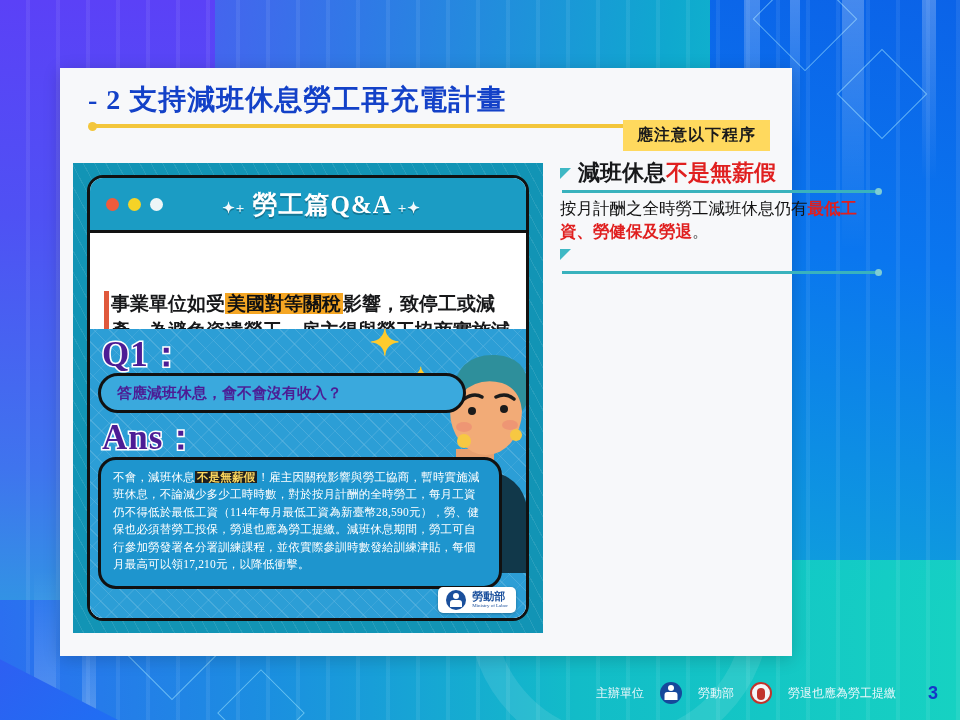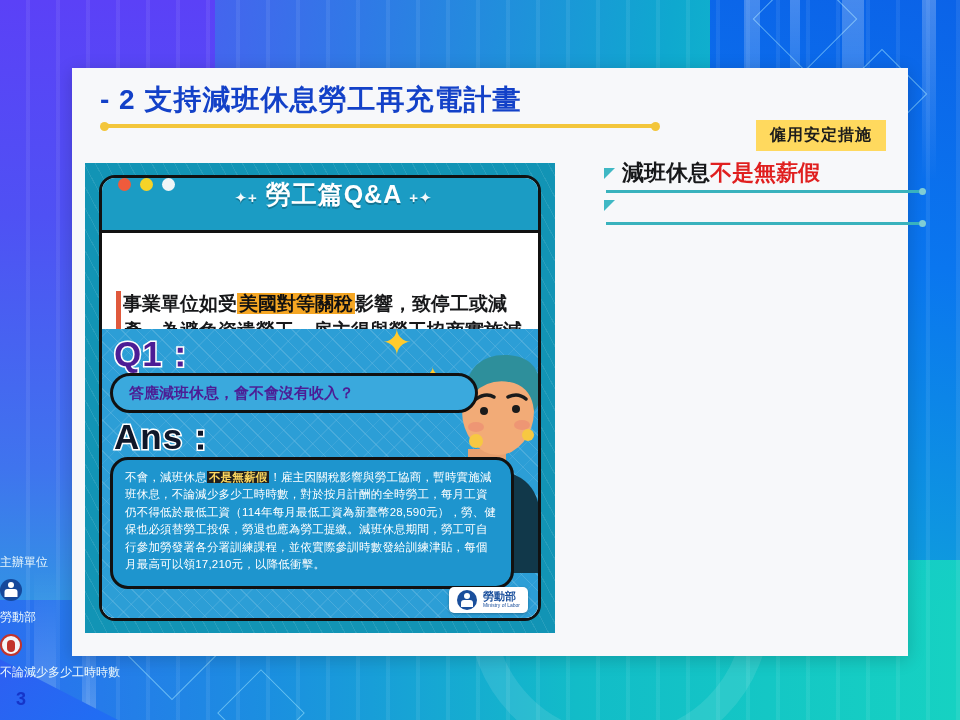--- a/index.html
+++ b/index.html
@@ -36,22 +36,22 @@
   .bar.b3{right:96px;top:0;width:22px;height:250px;}
   .bar.b4{right:24px;top:0;width:14px;height:180px;}
   .bar.b5{left:34px;bottom:0;width:22px;height:150px;background:linear-gradient(0deg,rgba(255,255,255,.22),rgba(255,255,255,0));}
   .bar.b6{left:82px;bottom:0;width:14px;height:110px;background:linear-gradient(0deg,rgba(255,255,255,.22),rgba(255,255,255,0));}
   .corner-blue{position:absolute;left:0;bottom:0;width:118px;height:74px;
     background:linear-gradient(135deg,#2f5ef2,#1f6ff3);clip-path:polygon(0 18%,100% 100%,0 100%);}
   .ghost-circle{position:absolute;right:190px;bottom:-40px;width:250px;height:250px;border-radius:50%;
     border:26px solid rgba(255,255,255,.10);}
 
   
-  .slide{position:absolute;left:72px;top:68px;width:836px;height:588px;
-    background:#f7f8fa;box-shadow:0 3px 16px rgba(0,0,0,.18);}
+  .slide{position:absolute;left:60px;top:68px;width:732px;height:588px;
+    background:#f7f8fa;box-shadow:0 3px 16px rgba(0,0,0,.18);font-family:Liberation Serif, serif;}
 
   
   .title-wrap{position:absolute;left:28px;top:14px;width:640px;}
   .slide-title{font-size:28px;font-weight:bold;color:#1341c8;letter-spacing:1px;
     white-space:nowrap;line-height:1.25;}
   .title-rule{position:relative;margin-top:5px;height:7px;width:560px;}
   .title-rule .line{position:absolute;left:6px;right:6px;top:2px;height:4px;
     background:#f3c63b;border-radius:2px;}
   .title-rule .dot{position:absolute;top:0;width:9px;height:9px;border-radius:50%;background:#f3c63b;}
   .title-rule .dot.l{left:0;} .title-rule .dot.r{right:0;}
@@ -61,40 +61,40 @@
     font-size:16px;font-weight:bold;padding:5px 14px;letter-spacing:1px;}
 
   
   .qa-card{position:absolute;left:13px;top:95px;width:470px;height:470px;
     background:#1294b5;overflow:hidden;}
   .qa-card .tex{position:absolute;inset:0;opacity:.18;
     background:repeating-linear-gradient(62deg,rgba(255,255,255,.0) 0 9px,rgba(255,255,255,.5) 9px 10px);}
   .qa-inner{position:absolute;left:14px;top:12px;right:14px;bottom:12px;
     background:#ffffff;border:3px solid #111;border-radius:16px;overflow:hidden;}
   .qa-head{height:52px;background:#1b9cc4;border-bottom:3px solid #111;
-    display:flex;align-items:flex-start;position:relative;}
+    display:flex;align-items:center;position:relative;}
   .dots{display:flex;gap:9px;margin-left:16px;}
   .dots i{width:13px;height:13px;border-radius:50%;display:block;}
   .dots i.r{background:#ef5b3c;} .dots i.y{background:#f5d327;} .dots i.w{background:#eef5f7;}
   .qa-head-title{flex:1;text-align:center;color:#fff;font-size:25px;font-weight:bold;
     letter-spacing:1px;padding-right:46px;text-shadow:0 2px 0 rgba(0,0,0,.25);}
   .spark{color:#fff;font-size:15px;opacity:.95;}
 
   .qa-body{position:relative;height:calc(100% - 52px);background:#fff;}
   .lead{position:absolute;left:14px;top:10px;right:10px;padding-left:2px;
     border-left:5px solid #e0593c;color:#17181a;font-weight:bold;font-size:19px;line-height:1.42;margin-top:48px;}
 
   .qa-lower{position:absolute;left:0;right:0;bottom:0;height:292px;background:#2c9ed6;overflow:hidden;}
   .qa-lower .pat{position:absolute;inset:0;opacity:.30;
     background:
       repeating-linear-gradient(45deg,rgba(255,255,255,0) 0 10px,rgba(255,255,255,.45) 10px 11px),
       repeating-linear-gradient(-45deg,rgba(255,255,255,0) 0 14px,rgba(255,255,255,.25) 14px 15px);}
   .q-label{position:absolute;left:12px;top:2px;font-size:35px;font-weight:bold;color:#4c1d95;
     -webkit-text-stroke:3px #ffffff;paint-order:stroke fill;letter-spacing:1px;}
-  .a-label{position:absolute;left:12px;top:85px;font-size:35px;font-weight:bold;color:#0f172a;
+  .a-label{position:absolute;left:12px;top:85px;font-size:35px;font-weight:bold;color:#4c1d95;
     -webkit-text-stroke:3px #ffffff;paint-order:stroke fill;letter-spacing:1px;}
   .q-bubble{position:absolute;left:8px;top:44px;width:368px;height:40px;background:#3aa9dd;
     border:3px solid #111;border-radius:22px;display:flex;align-items:center;padding:0 16px;
     color:#4c1d95;font-size:15px;font-weight:bold;box-sizing:border-box;}
   .a-bubble{position:absolute;left:8px;top:128px;width:404px;height:132px;background:#1e95ce;
     border:3px solid #111;border-radius:18px;padding:9px 12px;box-sizing:border-box;
     color:#fff;font-size:11.5px;line-height:1.52;letter-spacing:.2px;}
   .hl-orange{background:#f5a623;color:#111;padding:0 2px;font-weight:bold;}
   .hl-dark{background:#1f1f1f;color:#ffd95e;padding:0 2px;font-weight:bold;}
 
@@ -108,43 +108,43 @@
     padding:3px 8px;display:flex;align-items:center;gap:6px;box-shadow:0 1px 3px rgba(0,0,0,.3);}
   .mol-mark{width:20px;height:20px;border-radius:50%;background:#1a4f9c;position:relative;flex:none;}
   .mol-mark::after{content:"";position:absolute;left:50%;top:3px;transform:translateX(-50%);
     width:6px;height:6px;border-radius:50%;background:#fff;}
   .mol-mark::before{content:"";position:absolute;left:50%;top:10px;transform:translateX(-50%);
     width:12px;height:7px;border-radius:3px 3px 0 0;background:#fff;}
   .mol-txt b{display:block;font-size:11px;color:#1a4f9c;line-height:1.05;font-weight:bold;}
   .mol-txt s{display:block;font-size:5px;color:#1a4f9c;text-decoration:none;line-height:1.1;}
 
   
-  .right-col{position:absolute;left:500px;top:92px;width:322px;margin-left:32px;}
+  .right-col{position:absolute;left:500px;top:92px;width:322px;}
   .sect{margin-bottom:6px;}
   .sect-head{display:flex;align-items:flex-end;gap:7px;}
   .tri{width:0;height:0;border-left:11px solid #3fb8c4;border-bottom:11px solid transparent;
     margin-bottom:7px;flex:none;}
   .sect-title{font-size:22px;font-weight:bold;color:#17181a;white-space:nowrap;line-height:1.2;}
   .sect-title .red{color:#e01f1f;}
   .sect-rule{position:relative;height:6px;margin:2px 0 4px 2px;}
   .sect-rule .ln{position:absolute;left:0;right:7px;top:2px;height:3px;background:#39b2bd;}
   .sect-rule .pt{position:absolute;right:0;top:0;width:7px;height:7px;border-radius:50%;background:#7fcdd4;}
   .sect-body{font-size:16.5px;line-height:1.36;color:#121212;}
   .sect-body .red{color:#e01f1f;font-weight:bold;}
   .sect-body .ul{text-decoration:underline;font-weight:bold;}
 
   .contact{margin-top:10px;font-size:15px;color:#111;line-height:1.34;}
   .contact .ttl{font-weight:bold;margin-bottom:2px;}
   .contact ul{margin:0;padding-left:22px;}
   .contact li{margin-bottom:1px;}
 
   
   .footer{position:absolute;left:0;bottom:10px;width:960px;height:34px;
-    display:flex;align-items:flex-start;justify-content:flex-end;gap:8px;padding-right:22px;
-    box-sizing:border-box;color:#eaf7fb;font-size:12px;flex-direction:column;}
+    display:flex;align-items:center;justify-content:flex-end;gap:16px;padding-right:22px;
+    box-sizing:border-box;color:#eaf7fb;font-size:12px;}
   .f-mark{width:22px;height:22px;border-radius:50%;background:#15489b;position:relative;flex:none;}
   .f-mark::after{content:"";position:absolute;left:50%;top:3px;transform:translateX(-50%);
     width:6px;height:6px;border-radius:50%;background:#fff;}
   .f-mark::before{content:"";position:absolute;left:50%;top:10px;transform:translateX(-50%);
     width:13px;height:8px;border-radius:3px 3px 0 0;background:#fff;}
   .f-mark2{width:22px;height:22px;border-radius:50%;background:#f4f6f8;border:2px solid #c2332b;
     position:relative;flex:none;box-sizing:border-box;}
   .f-mark2::after{content:"";position:absolute;left:50%;top:4px;transform:translateX(-50%);
     width:8px;height:12px;border-radius:4px;background:#c2332b;}
   .page-no{margin-left:16px;color:#1535c9;font-size:18px;font-weight:bold;}
@@ -176,21 +176,21 @@
 
     <div class="title-wrap">
       <div class="slide-title">- 2 支持減班休息勞工再充電計畫</div>
       <div class="title-rule">
         <span class="dot l"></span>
         <span class="line"></span>
         <span class="dot r"></span>
       </div>
     </div>
 
-    <div class="badge">僱用安定措施</div>
+    <div class="badge">應注意以下程序</div>
 
     <div class="qa-card">
       <div class="tex"></div>
       <div class="qa-inner">
 
         <div class="qa-head">
           <div class="dots">
             <i class="r"></i>
             <i class="y"></i>
             <i class="w"></i>
@@ -254,20 +254,21 @@
 
       <div class="sect">
         <div class="sect-head">
           <span class="tri"></span>
           <span class="sect-title"><span>減班休息</span><span class="red">不是無薪假</span></span>
         </div>
         <div class="sect-rule">
           <span class="ln"></span>
           <span class="pt"></span>
         </div>
+        <div class="sect-body"><span>按月計酬之全時勞工減班休息仍有</span><span class="red">最低工資、勞健保及勞退</span><span>。</span></div>
       </div>
 
       <div class="sect">
         <div class="sect-head">
           <span class="tri"></span>
         </div>
         <div class="sect-rule">
           <span class="ln"></span>
           <span class="pt"></span>
         </div>
@@ -276,17 +277,17 @@
       <div class="contact">
       </div>
     </div>
   </div>
 
   <div class="footer">
     <span>主辦單位</span>
     <span class="f-mark"></span>
     <span>勞動部</span>
     <span class="f-mark2"></span>
-    <span>不論減少多少工時時數</span>
+    <span>勞退也應為勞工提繳</span>
     <span class="page-no">3</span>
   </div>
 
 </div>
 
 </body></html>

